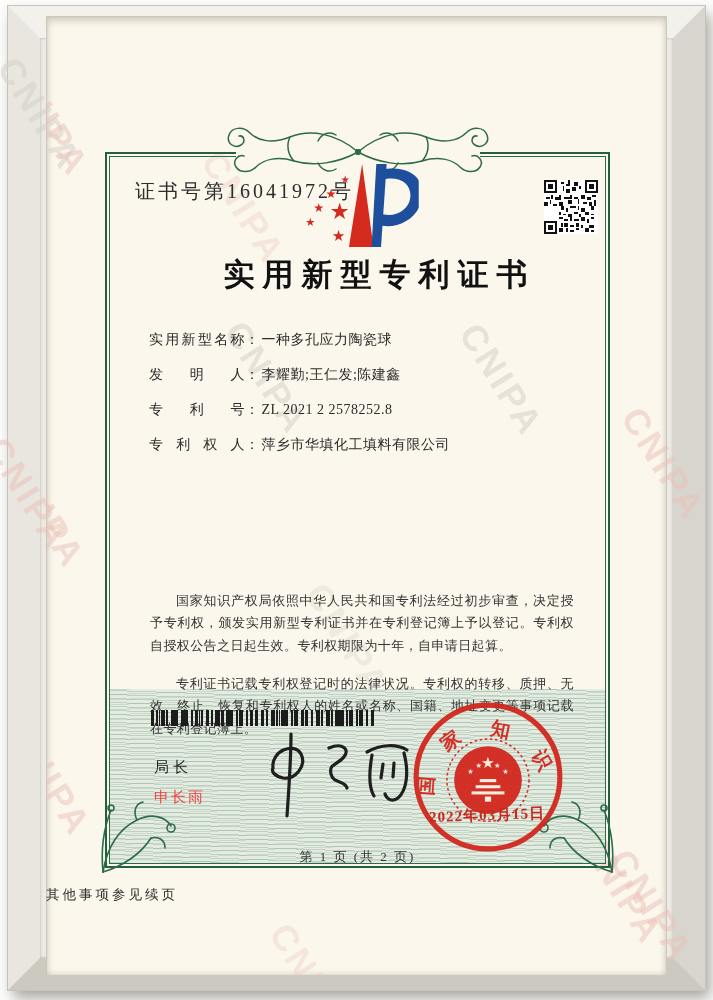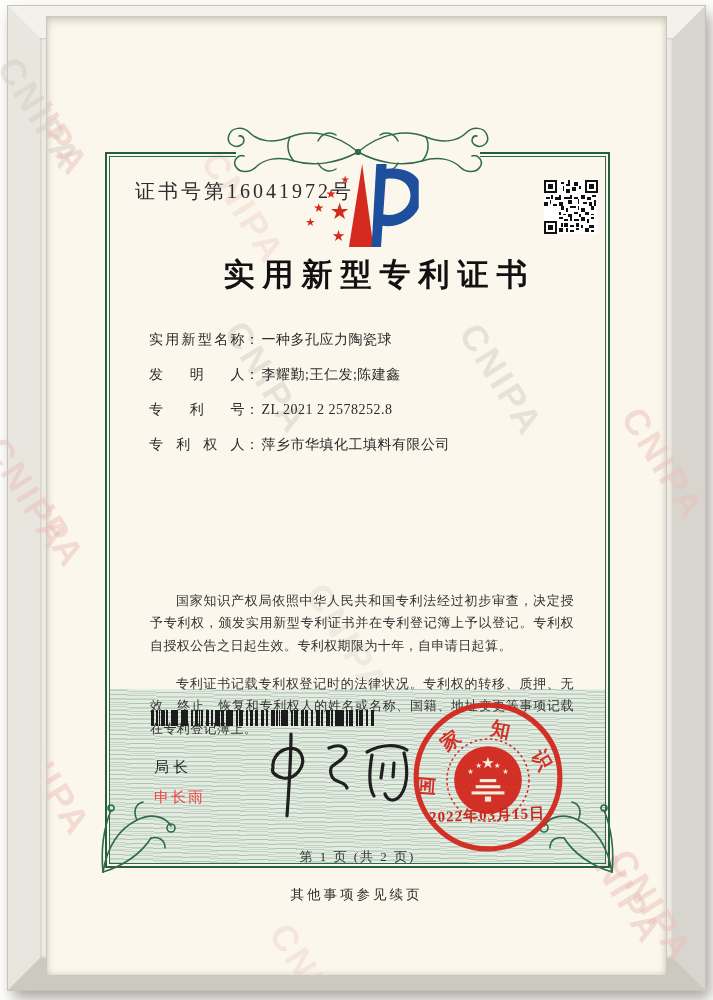--- a/index.html
+++ b/index.html
@@ -71,21 +71,21 @@
                  font-size:15px;letter-spacing:2px;color:#ef4444;}
   .signature{position:absolute;left:140px;top:574px;width:185px;height:95px;}
 
   .seal{position:absolute;left:304px;top:546px;width:154px;height:154px;opacity:.95;}
   .seal-date{position:absolute;left:298px;top:652px;width:164px;text-align:center;
              color:#c8271c;font-weight:bold;font-size:15px;letter-spacing:1px;transform:rotate(-2deg);}
 
   .page-info{position:absolute;left:0;right:0;top:694px;text-align:center;font-size:13px;
              letter-spacing:2px;color:#333;}
 
-  .footer-note{position:absolute;left:0;right:0;bottom:72px;text-align:center;font-size:13.5px;
+  .footer-note{position:absolute;left:0;right:0;bottom:72px;font-size:13.5px;
                letter-spacing:3px;color:#2c2c2c;z-index:2;font-family:Liberation Mono, monospace;}
 </style>
 </head>
 <body>
 
 <div class="stage">
 
   <div class="frame"></div>
 
   <span class="wm gray" style="left:24px;top:50px;z-index:1">CNIPA</span>

